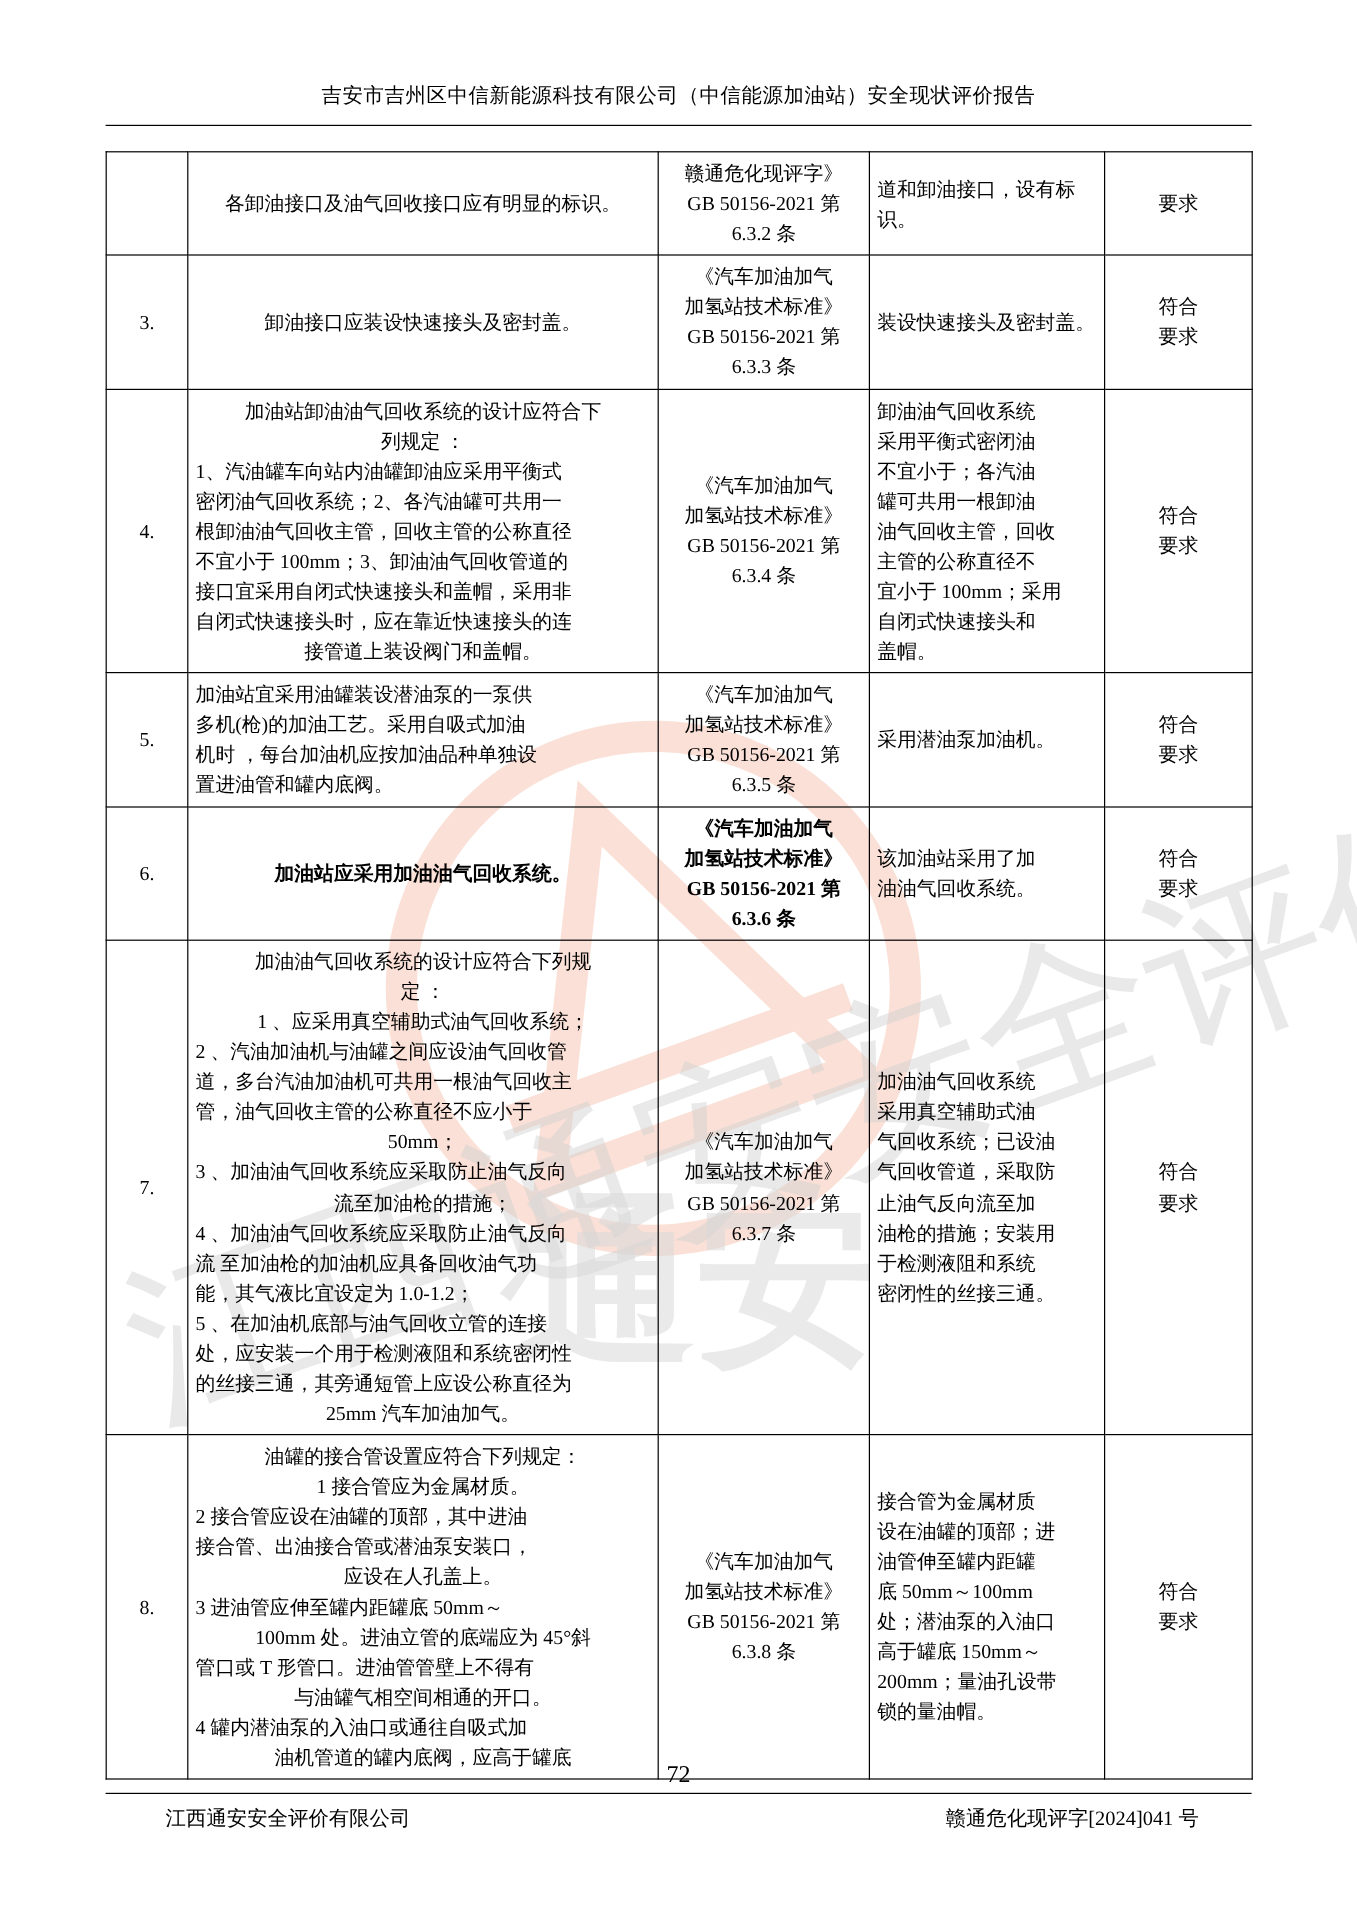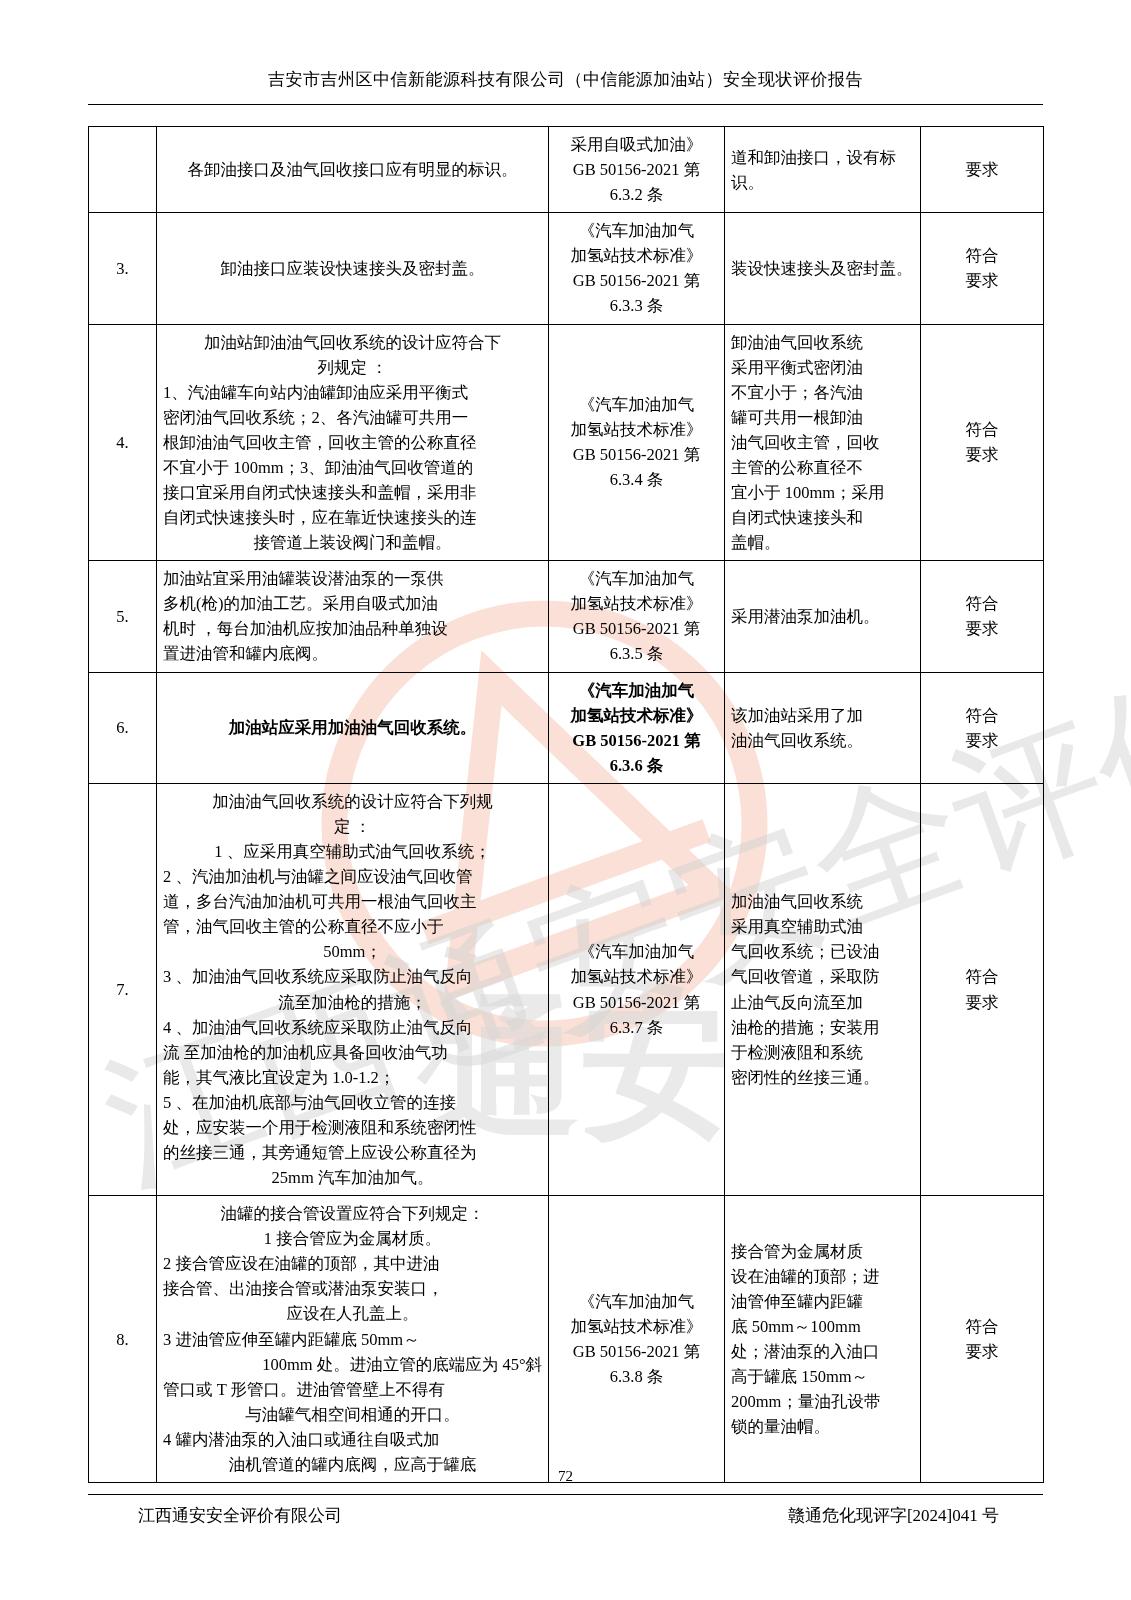--- a/index.html
+++ b/index.html
@@ -108,21 +108,21 @@
   }
   .ln { display: block; }
 
   
   .pagenum {
     position: absolute;
     left: 0;
     top: 1468px;
     width: 1131px;
     text-align: center;
-    font-size: 15px;
+    font-size: 20px;
   }
   .footer-rule {
     position: absolute;
     left: 88px;
     top: 1494px;
     width: 955px;
     height: 0;
     border-top: 1.5px solid #000;
   }
   .footer {
@@ -179,21 +179,21 @@
           <col class="c5">
       </colgroup>
       <tbody>
 
         <tr>
           <td class="num"></td>
           <td class="req">
             <span class="just">各卸油接口及油气回收接口应有明显的标识。</span>
           </td>
           <td class="std">
-            <span class="ln">采用自吸式加油》</span>
+            <span class="ln">赣通危化现评字》</span>
             <span class="ln">GB 50156-2021 第</span>
             <span class="ln">6.3.2 条</span>
           </td>
           <td class="found">道和卸油接口，设有标识。</td>
           <td class="concl">要求</td>
         </tr>
 
         <tr>
           <td class="num">3.</td>
           <td class="req">
@@ -336,21 +336,21 @@
 
         <tr>
           <td class="num">8.</td>
           <td class="req">
             <span class="ln" style="text-align:center">油罐的接合管设置应符合下列规定：</span>
             <span class="ln" style="text-align:center">1 接合管应为金属材质。</span>
             <span class="ln" style="text-align:left">2 接合管应设在油罐的顶部，其中进油</span>
             <span class="ln" style="text-align:left">接合管、出油接合管或潜油泵安装口，</span>
             <span class="ln" style="text-align:center">应设在人孔盖上。</span>
             <span class="ln" style="text-align:left">3  进油管应伸至罐内距罐底 50mm～</span>
-            <span class="ln" style="text-align:right">100mm 处。进油立管的底端应为 45°斜</span>
+            <span class="ln" style="text-align:center">100mm 处。进油立管的底端应为 45°斜</span>
             <span class="ln" style="text-align:left">管口或 T 形管口。进油管管壁上不得有</span>
             <span class="ln" style="text-align:center">与油罐气相空间相通的开口。</span>
             <span class="ln" style="text-align:left">4 罐内潜油泵的入油口或通往自吸式加</span>
             <span class="ln" style="text-align:center">油机管道的罐内底阀，应高于罐底</span>
           </td>
           <td class="std">
             <span class="ln">《汽车加油加气</span>
             <span class="ln">加氢站技术标准》</span>
             <span class="ln">GB 50156-2021 第</span>
             <span class="ln">6.3.8 条</span>

